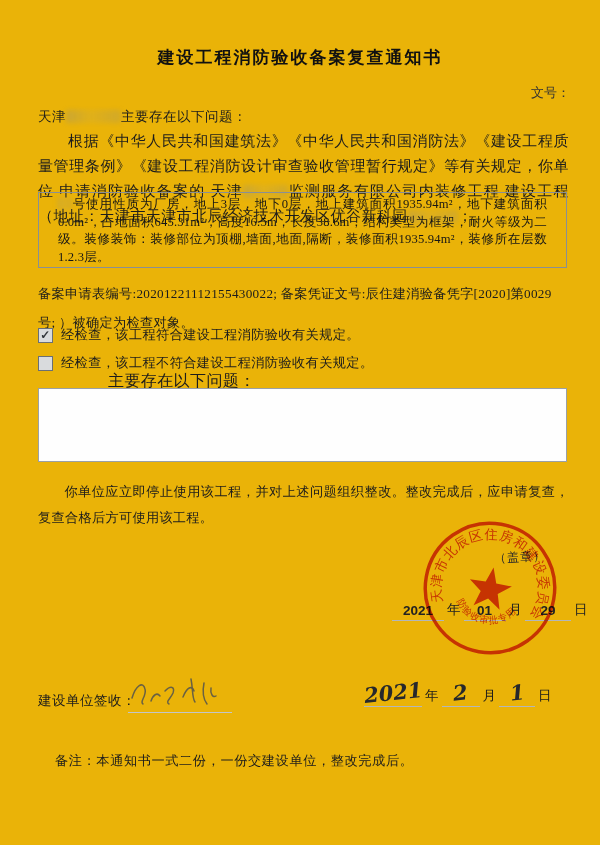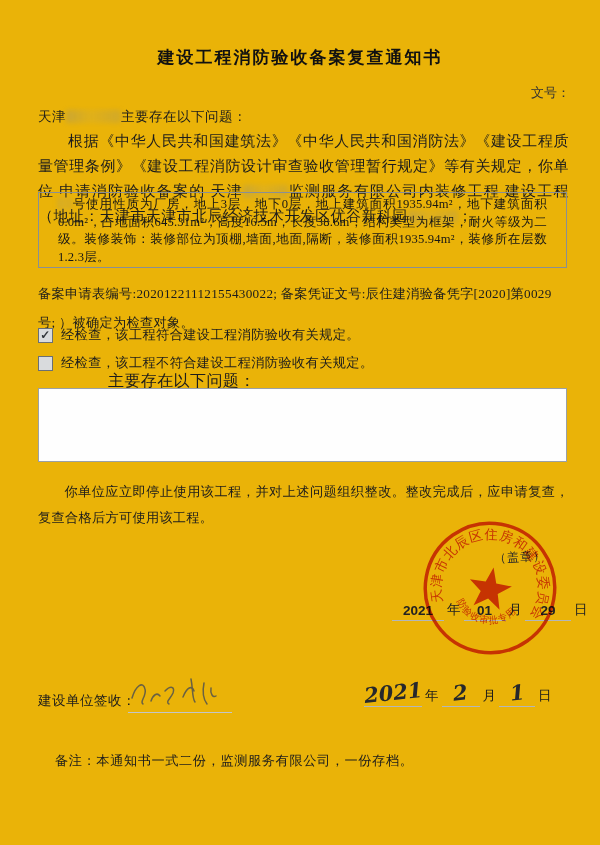--- a/index.html
+++ b/index.html
@@ -151,15 +151,15 @@
 
   <div class="sign-date">
     <span class="blank bw58"><span class="hand">2021</span></span>
     <span class="dlabel">年</span>
     <span class="blank bw38"><span class="hand">2</span></span>
     <span class="dlabel">月</span>
     <span class="blank bw36"><span class="hand">1</span></span>
     <span class="dlabel">日</span>
   </div>
 
-  <div class="note-line">备注：本通知书一式二份，监测服务有限公司，一份存档。</div>
+  <div class="note-line">备注：本通知书一式二份，一份交建设单位，整改完成后。</div>
 
 </div>
 
 </body></html>

